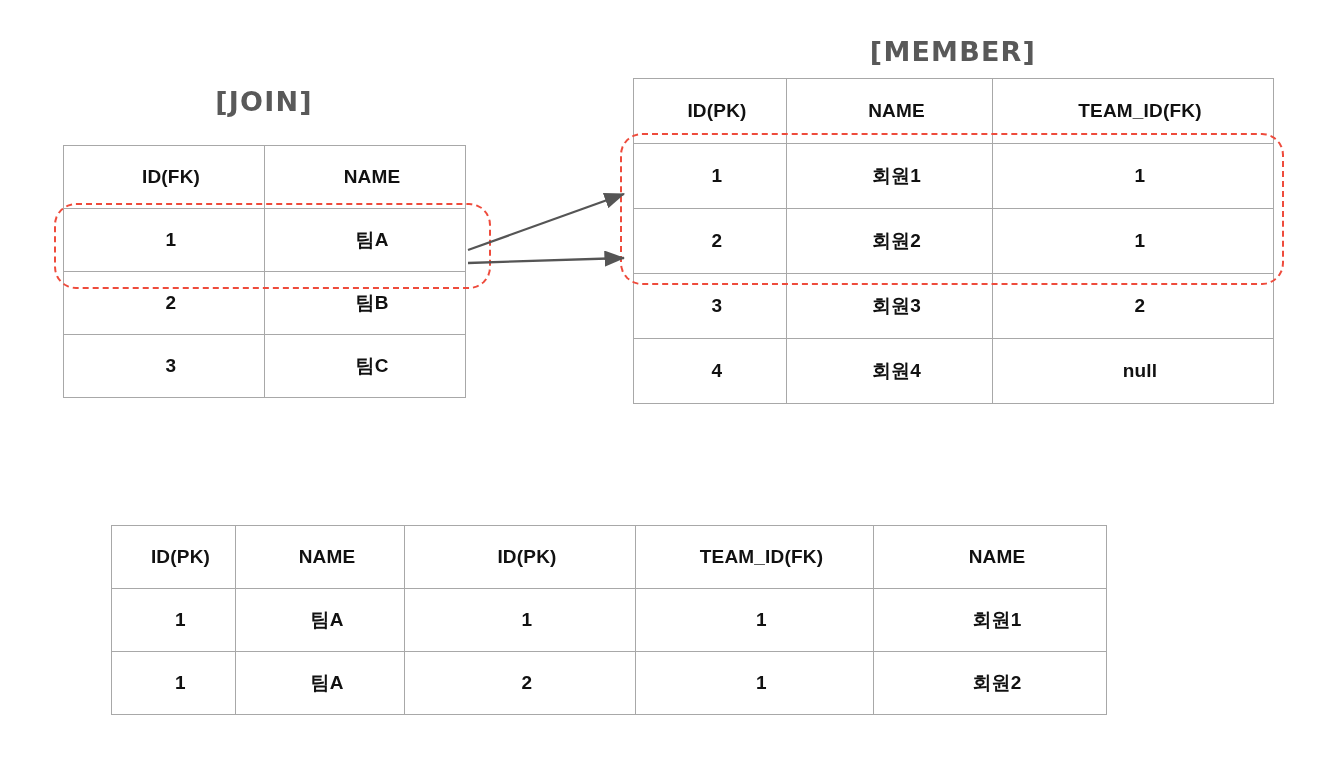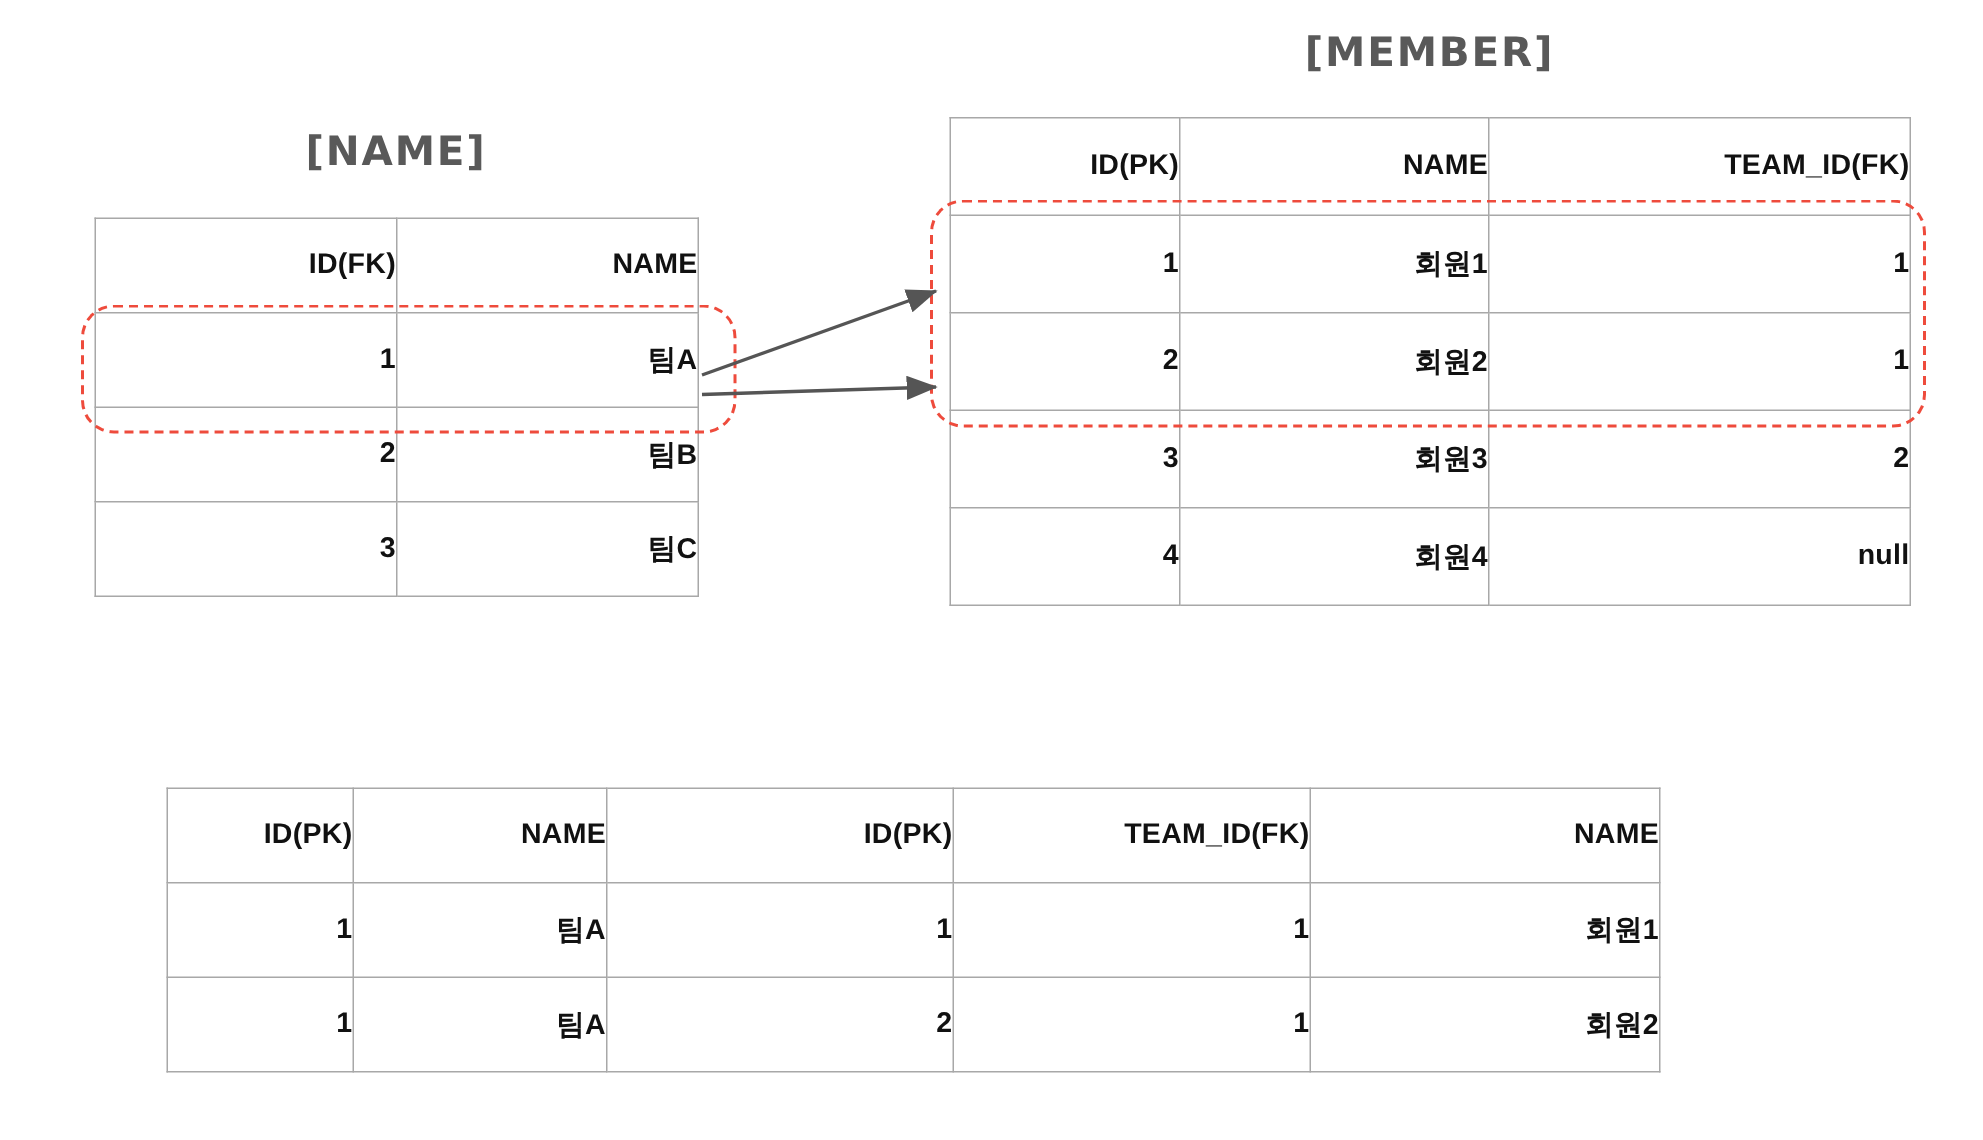--- a/index.html
+++ b/index.html
@@ -28,33 +28,33 @@
     position: absolute;
     color: #595959;
     font-size: 27px;
     font-weight: 600;
     letter-spacing: 1.2px;
     white-space: nowrap;
     text-align: center;
     font-family: "DejaVu Sans", "Liberation Sans", sans-serif;
   }
   #title-team   { left: 63px;  top: 86px;  width: 402px; }
-  #title-member { left: 633px; top: 20px;  width: 640px; }
+  #title-member { left: 633px; top: 36px;  width: 640px; }
   #title-join   { left: 111px; top: 456px; width: 995px; }
 
   
   .db-table {
     position: absolute;
     border-collapse: collapse;
     table-layout: fixed;
     background: #fff;
   }
   .db-table td, .db-table th {
     border: 1.6px solid #a8a8a8;
-    text-align: right;
+    text-align: center;
     vertical-align: middle;
     padding: 0 0 0 14px;
     font-size: 19px;
     font-weight: 700;
     color: #111111;
     font-family: "Liberation Sans", "DejaVu Sans", sans-serif;
     letter-spacing: 0.2px;
     box-sizing: border-box;
     overflow: hidden;
     white-space: nowrap;
@@ -88,21 +88,21 @@
     left: 0; top: 0;
     width: 1322px; height: 760px;
     pointer-events: none;
   }
 </style>
 </head>
 <body>
 
 <div class="canvas">
 
-  <div class="tbl-title" id="title-team">[NAME]</div>
+  <div class="tbl-title" id="title-team">[JOIN]</div>
 
   <table class="db-table" id="table-team">
     <colgroup>
         <col style="width:201px">
         <col style="width:201px">
       </colgroup>
     <thead>
       <tr>
         <th>ID(FK)</th>
         <th>NAME</th>

